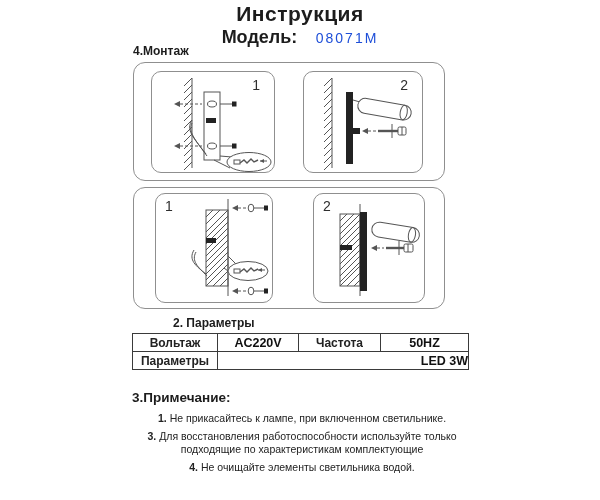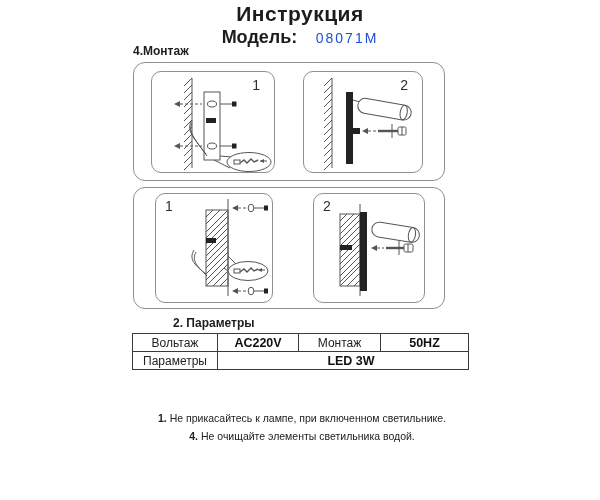--- a/index.html
+++ b/index.html
@@ -22,23 +22,23 @@
   .p11{left:17px;top:8px;width:122px;height:100px;}
   .p12{left:169px;top:8px;width:118px;height:100px;}
   .p21{left:21px;top:5px;width:116px;height:108px;}
   .p22{left:179px;top:5px;width:110px;height:108px;}
   .step-num{position:absolute;font-size:14px;color:#2e2e2e;font-weight:400;}
   .num-tr{top:5px;right:14px;}
   .num-tl{top:4px;left:9px;}
   .panel svg{display:block;width:100%;height:100%;}
   .ptable{position:absolute;left:132px;top:333px;border-collapse:collapse;}
   .ptable td{border:1.5px solid #3a3a3a;text-align:center;font-size:12px;
-             padding:0;height:17px;color:#222;}
+             padding:0;height:17px;color:#222;font-weight:bold;}
   .ptable td.val{font-weight:700;font-size:12.5px;color:#111;margin-top:27px;}
-  .ptable td.led{text-align:center;padding-left:16px;}
+  .ptable td.led{text-align:right;padding-left:16px;}
   .notes{position:absolute;left:132px;top:412px;width:340px;}
   .note{font-size:10.5px;line-height:13px;margin-bottom:5px;color:#222;text-align:center;}
   .nnum{font-weight:700;margin-right:3px;}
 </style>
 </head>
 <body>
 
 <div class="page">
 
   <div class="title">Инструкция</div>
@@ -162,33 +162,37 @@
     <colgroup>
       <col style="width:85px">
         <col style="width:81px">
         <col style="width:82px">
         <col style="width:88px">
     </colgroup>
     <tbody>
       <tr>
         <td>Вольтаж</td>
         <td class="val">AC220V</td>
-        <td>Монтаж</td>
+        <td>Частота</td>
         <td class="val">50HZ</td>
       </tr>
       <tr>
         <td>Параметры</td>
         <td class="val led" colspan="3">LED 3W</td>
       </tr>
     </tbody>
   </table>
 
+  <div class="sec-label notes-label">3.Примечание:</div>
 
   <div class="notes">
     <div class="note">
       <span class="nnum">1.</span><span>Не прикасайтесь к лампе, при включенном светильнике.</span>
+    </div>
+    <div class="note">
+      <span class="nnum">3.</span><span>Для восстановления работоспособности используйте только подходящие по характеристикам комплектующие</span>
     </div>
     <div class="note">
       <span class="nnum">4.</span><span>Не очищайте элементы светильника водой.</span>
     </div>
   </div>
 
 </div>
 
 </body></html>

